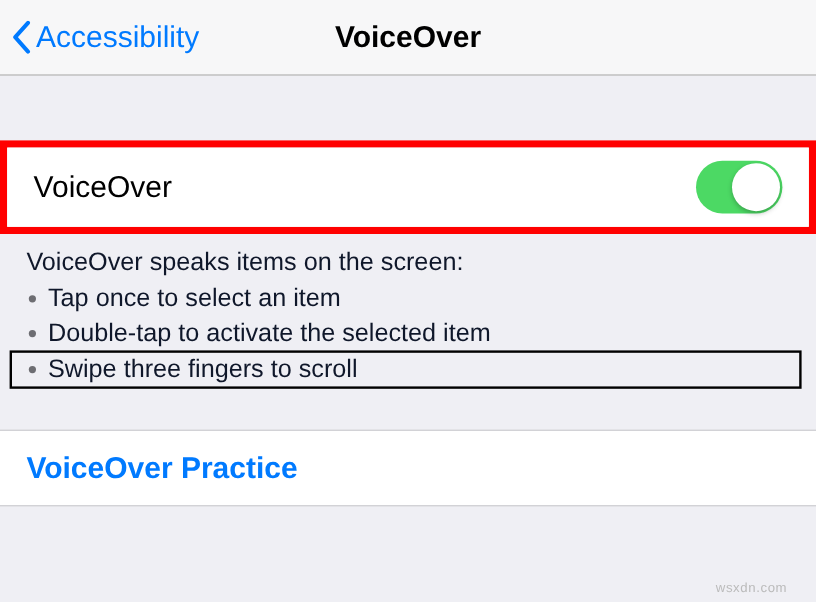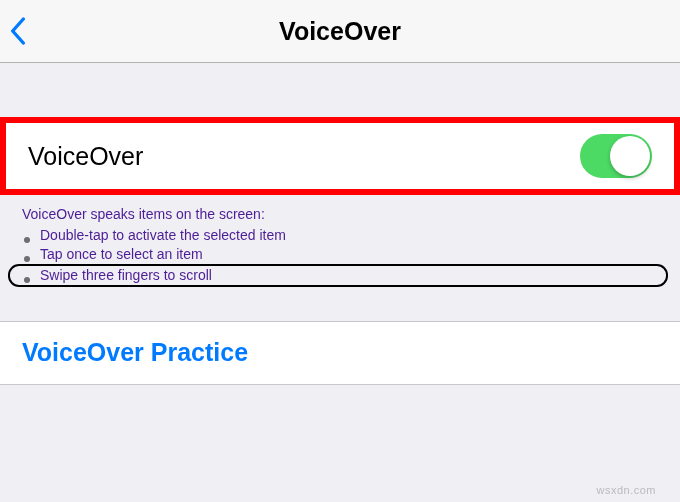--- a/index.html
+++ b/index.html
@@ -84,22 +84,22 @@
       right: 2px;
       top: 2px;
       width: 40px;
       height: 40px;
       background: #fff;
       border-radius: 50%;
       box-shadow: 0 2px 4px rgba(0,0,0,0.25);
     }
     .footer-text {
       padding: 10px 22px 0 22px;
-      color: #4c1d95;
-      font-size: 14px;
+      color: #0f172a;
+      font-size: 21px;
       line-height: 1.35;
     }
     .footer-text ul {
       list-style: none;
       padding-left: 0;
       margin-top: 2px;
     }
     .footer-text li {
       display: flex;
       align-items: flex-start;
@@ -107,21 +107,21 @@
     .bullet {
       width: 6px;
       height: 6px;
       background: #6d6d72;
       border-radius: 50%;
       margin: 11px 10px 0 2px;
       flex-shrink: 0;
     }
     .focus-ring {
       border: 2px solid #000;
-      border-radius: 11px;
+      border-radius: 0;
       margin-left: -14px;
       margin-right: -10px;
       padding-left: 12px;
       padding-right: 10px;
     }
     .group-spacer-mid {
       height: 34px;
     }
     .link-row {
       background: #fff;
@@ -148,45 +148,46 @@
     }
   </style>
 </head>
 <body>
 
 <div class="navbar">
   <div class="back-btn">
     <svg class="chevron-left" viewBox="0 0 12 20">
       <polyline points="10,1 2,10 10,19" fill="none" stroke="#007aff" stroke-width="2.5" stroke-linecap="round" stroke-linejoin="round"></polyline>
     </svg>
+    <span>Accessibility</span>
   </div>
   <div class="nav-title">VoiceOver</div>
 </div>
 
 <div class="group-spacer-top"></div>
 
 <div class="highlight-wrap">
   <div class="row">
     <span class="row-label">VoiceOver</span>
     <div class="switch">
       <div class="switch-knob"></div>
     </div>
   </div>
 </div>
 
 <div class="footer-text">
   <div>VoiceOver speaks items on the screen:</div>
   <ul>
     <li>
       <span class="bullet"></span>
-      <span>Double-tap to activate the selected item</span>
+      <span>Tap once to select an item</span>
     </li>
     <li>
       <span class="bullet"></span>
-      <span>Tap once to select an item</span>
+      <span>Double-tap to activate the selected item</span>
     </li>
     <li class="focus-ring">
       <span class="bullet"></span>
       <span>Swipe three fingers to scroll</span>
     </li>
   </ul>
 </div>
 
 <div class="group-spacer-mid"></div>
 

